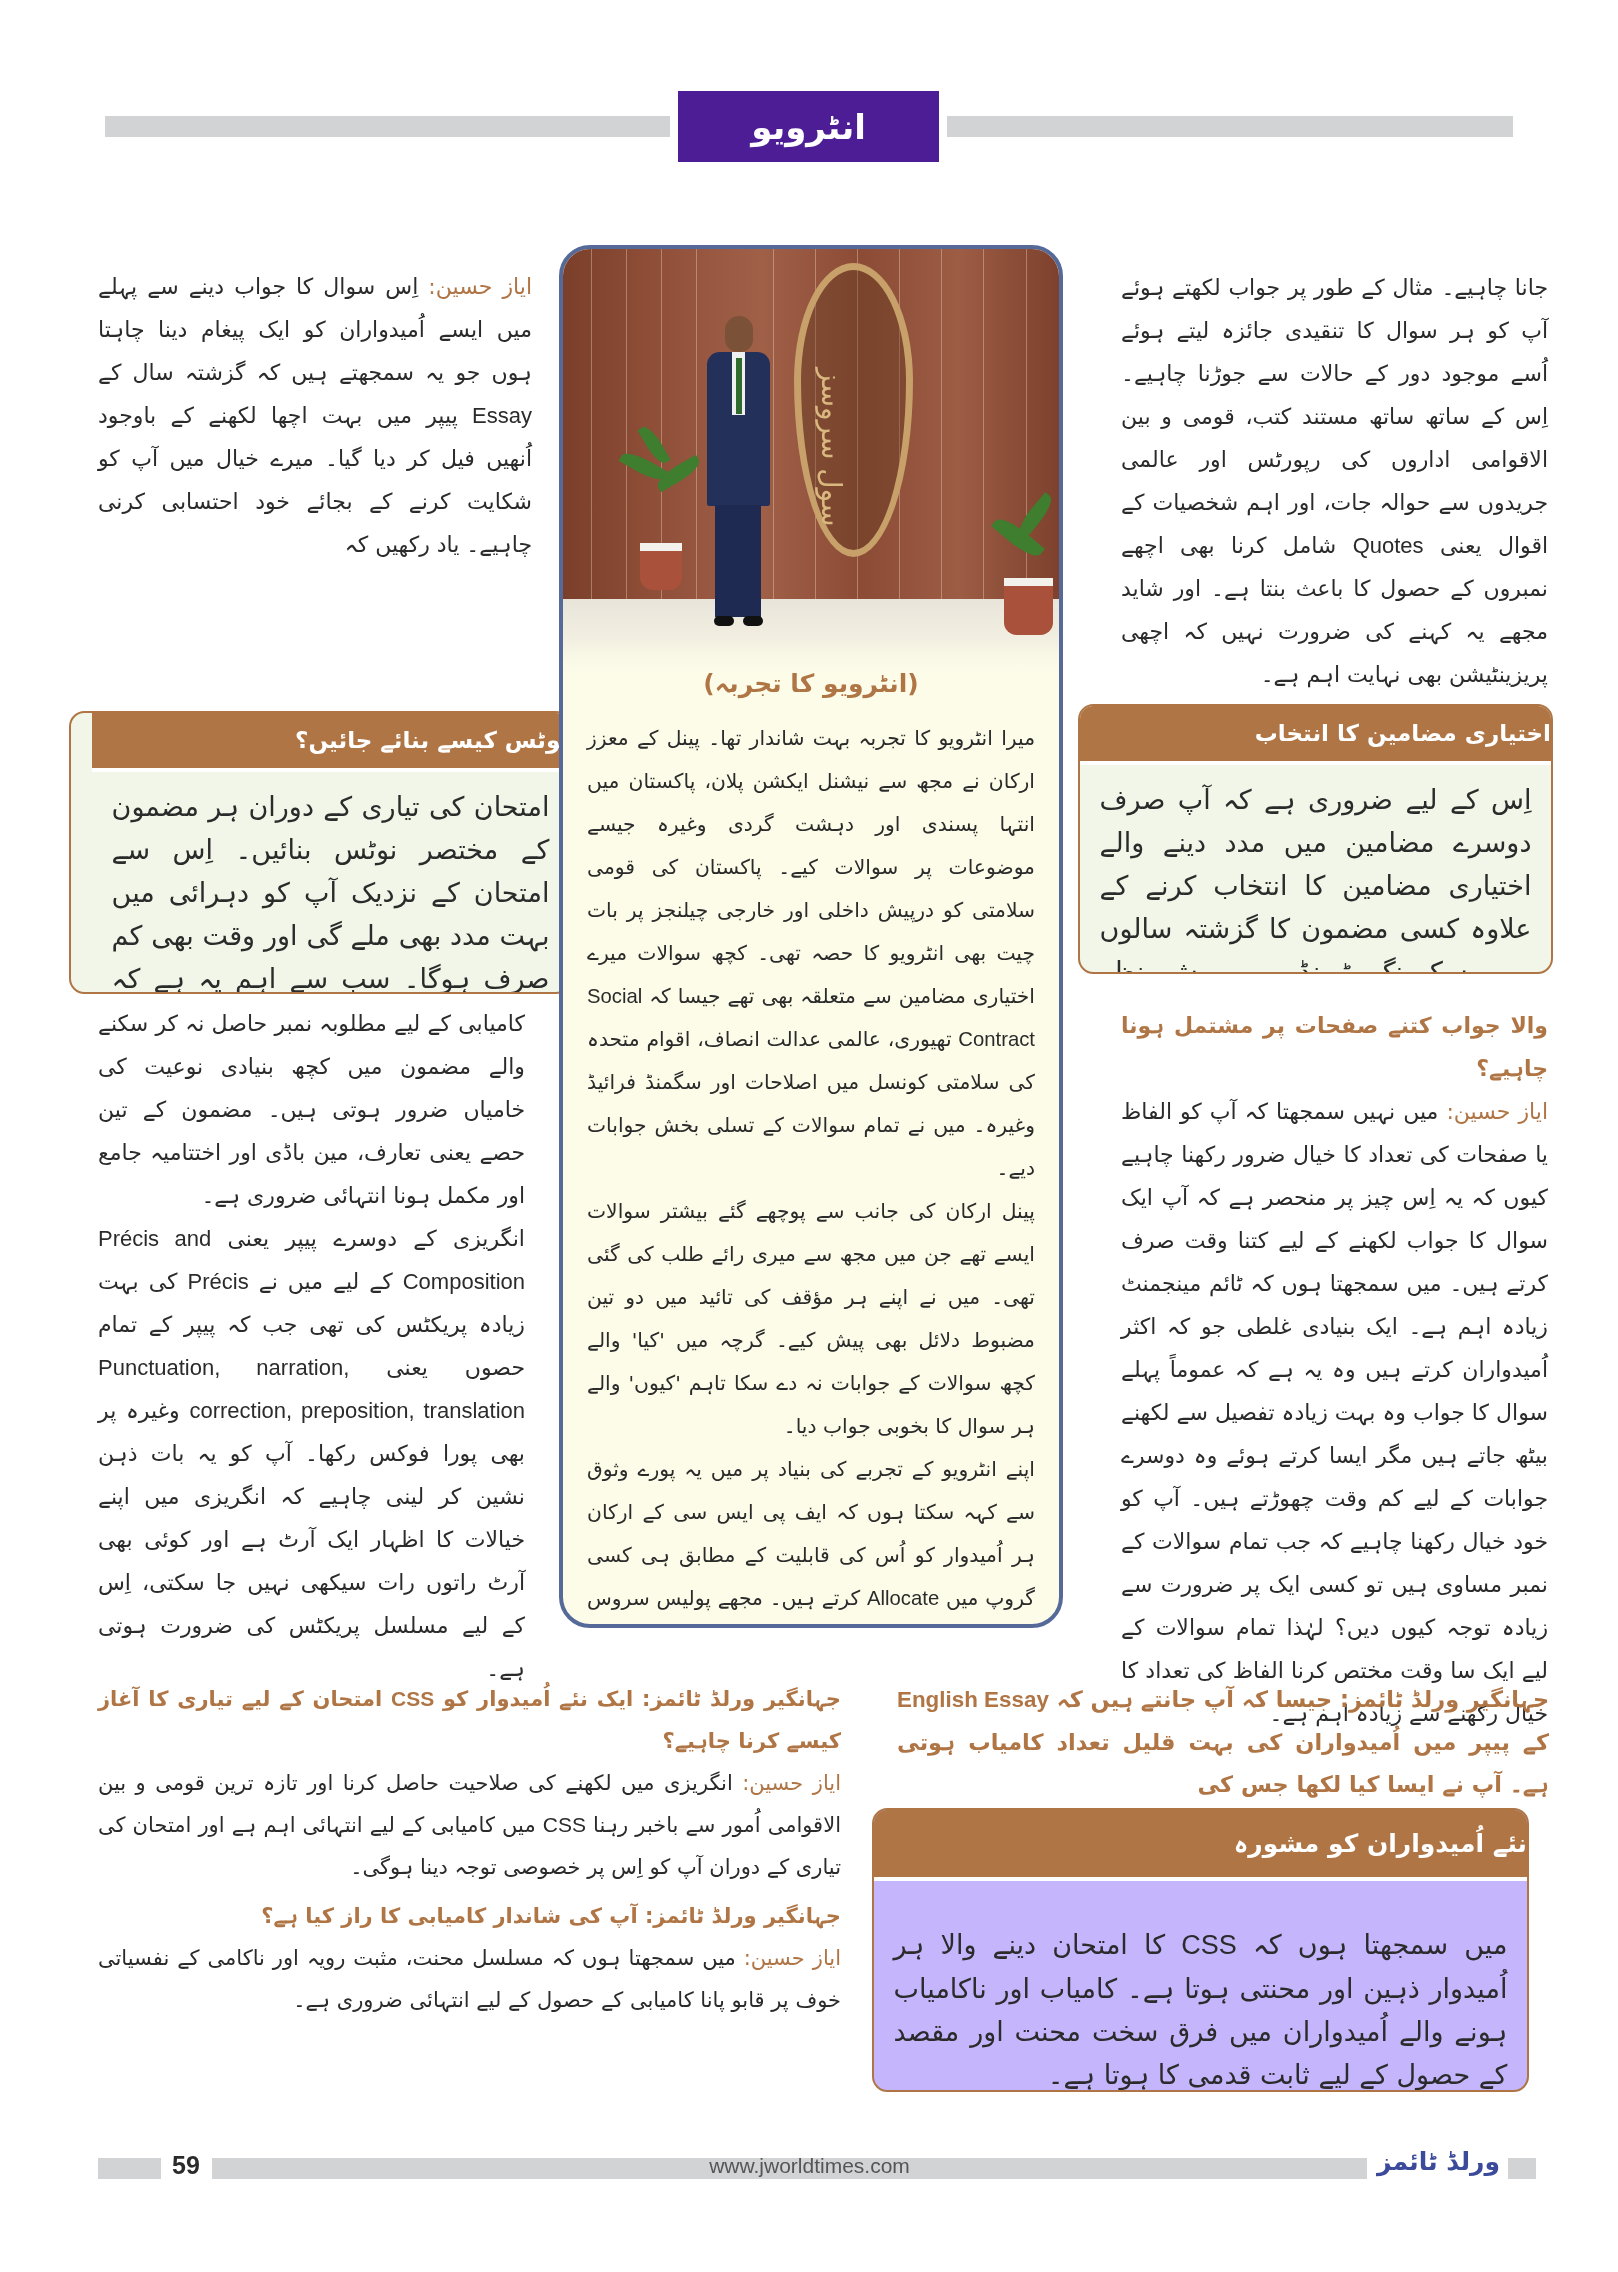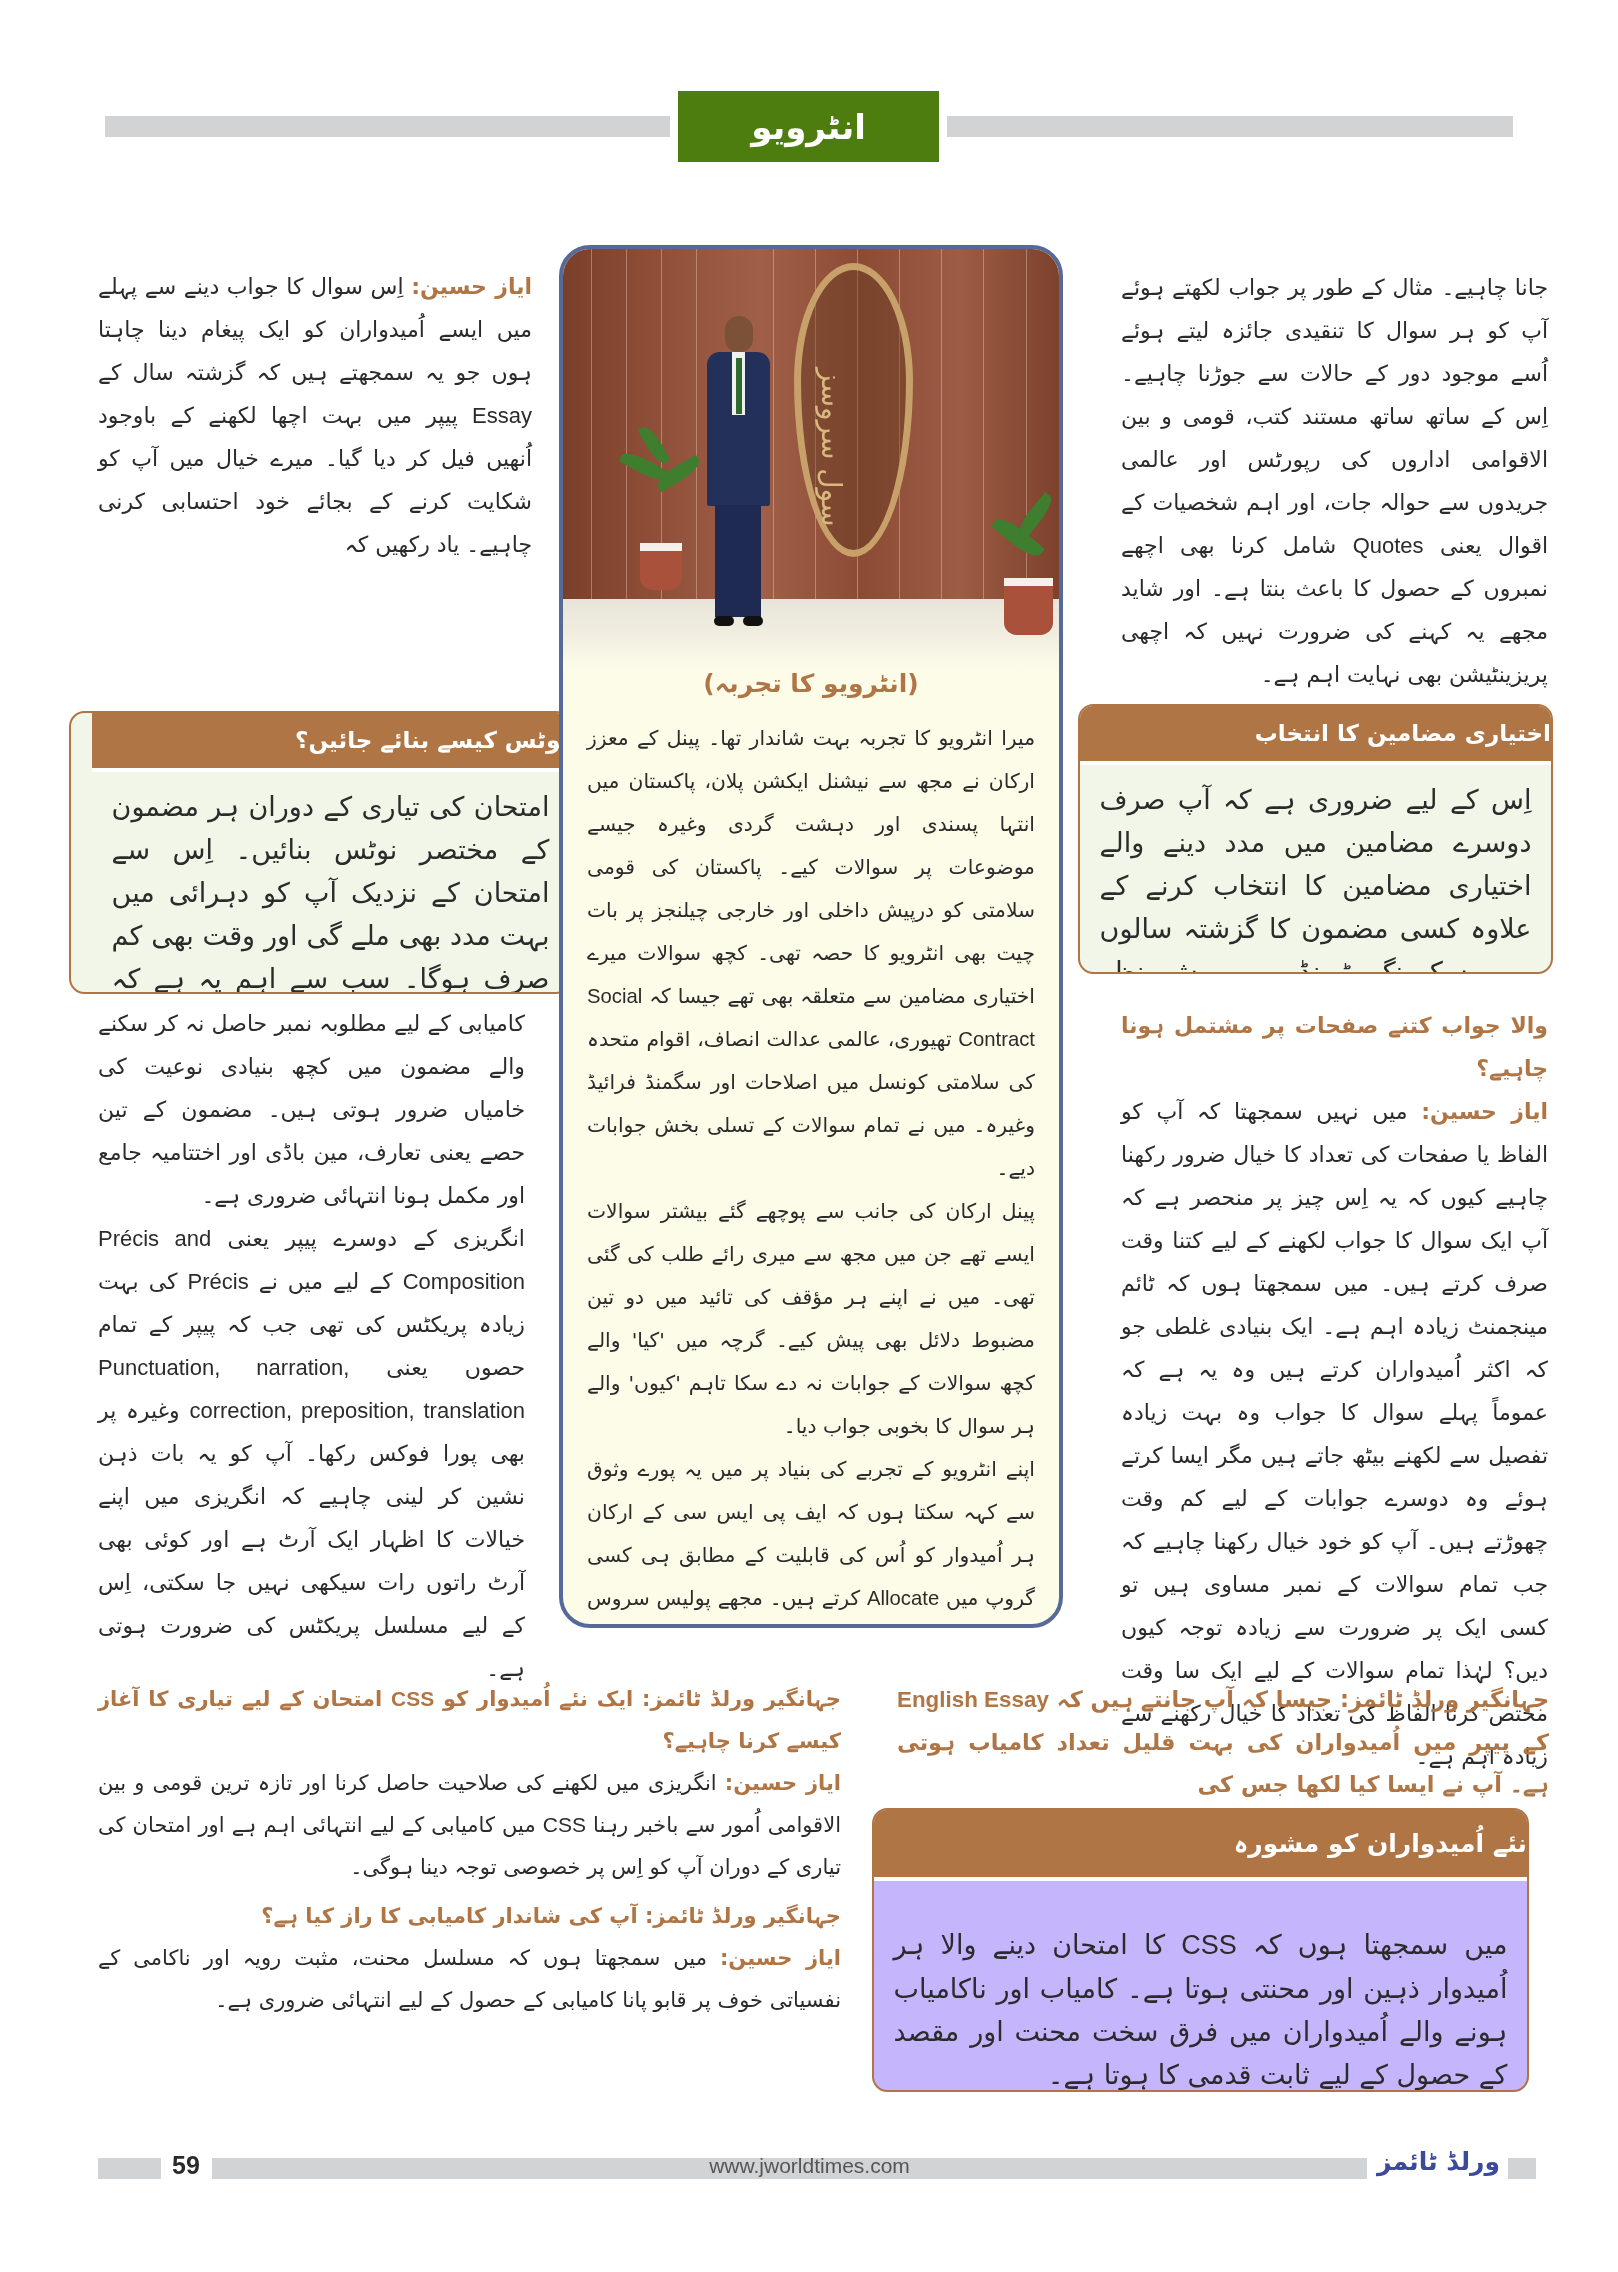--- a/index.html
+++ b/index.html
@@ -1,25 +1,25 @@
 <!DOCTYPE html>
 <html style="font-size:11.2px"><head>
 <meta charset="utf-8">
 <style>
   html, body { margin: 0; padding: 0; background: #ffffff; }
   body { width: 1619px; height: 2273px; position: relative; overflow: hidden;
          font-family: "DejaVu Sans", sans-serif; color: #2b2b2b; }
   .urdu { direction: rtl; text-align: justify; text-align-last: right; }
   .band { position: absolute; background: #d1d3d5; }
   #title-box { position: absolute; left: 678px; top: 91px; width: 261px; height: 71px;
-               background: #4d7c0f; display: flex; align-items: center; justify-content: center;
+               background: #4c1d95; display: flex; align-items: center; justify-content: center;
                color: #ffffff; font-size: 34px; font-weight: bold; }
   .col { position: absolute; font-size: 22px; line-height: 43px; }
   .q { color: #b07545; font-weight: bold; }
-  .speaker { color: #b07545; font-weight: bold; }
+  .speaker { color: #b07545; font-weight: normal; }
   .en { font-family: "Liberation Sans", sans-serif; }
   .en-b { font-family: "Liberation Sans", sans-serif; font-weight: bold; }
   .box { position: absolute; border: 2.1px solid #b07545; border-radius: 15.4px; background: #f1f6e8; overflow: hidden; }
   .box-head { background: #b07545; color: #fff; text-align: center; font-weight: bold;
               font-size: 23px; height: 55px; line-height: 55px; border-bottom: 4.2px solid #ffffff; }
   .box-body { padding: 12.6px 19.6px; font-size: 27px; line-height: 43px; }
   #center-box { position: absolute; left: 559px; top: 245px; width: 496px; height: 1375px;
                 border: 4.2px solid #566a9a; border-radius: 31px; background: #fdfce9; overflow: hidden; }
   #photo { position: absolute; left: 0; top: 0; width: 100%; height: 406px;
            background: linear-gradient(90deg, #7a3f2a 0%, #8f4e38 18%, #a06048 40%, #8c4b35 60%, #9d5c44 80%, #7d412d 100%); }

